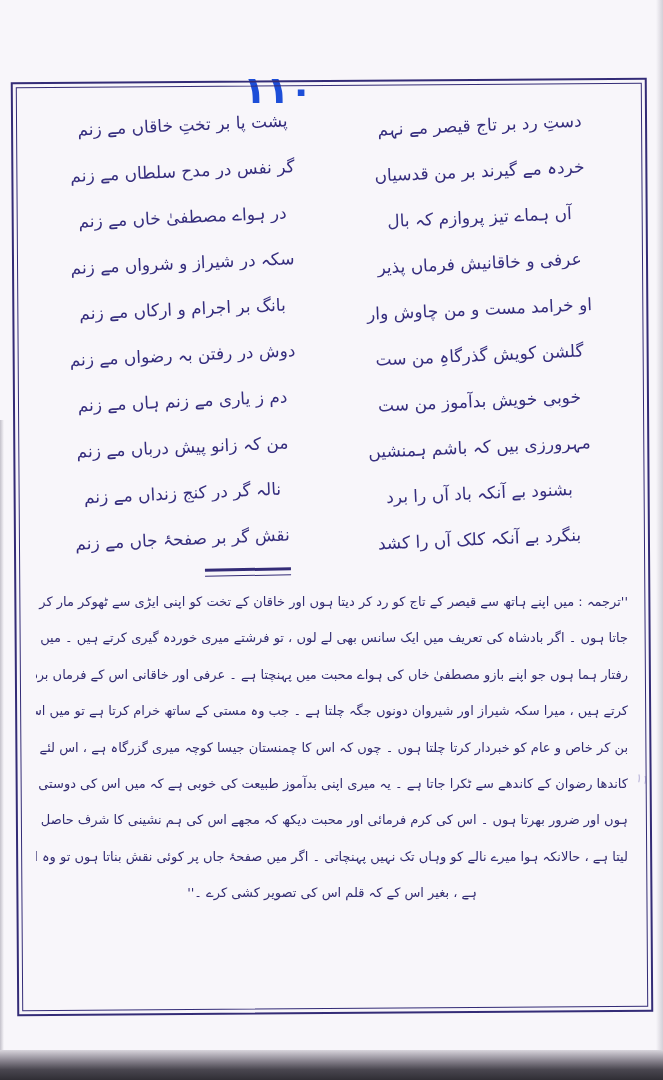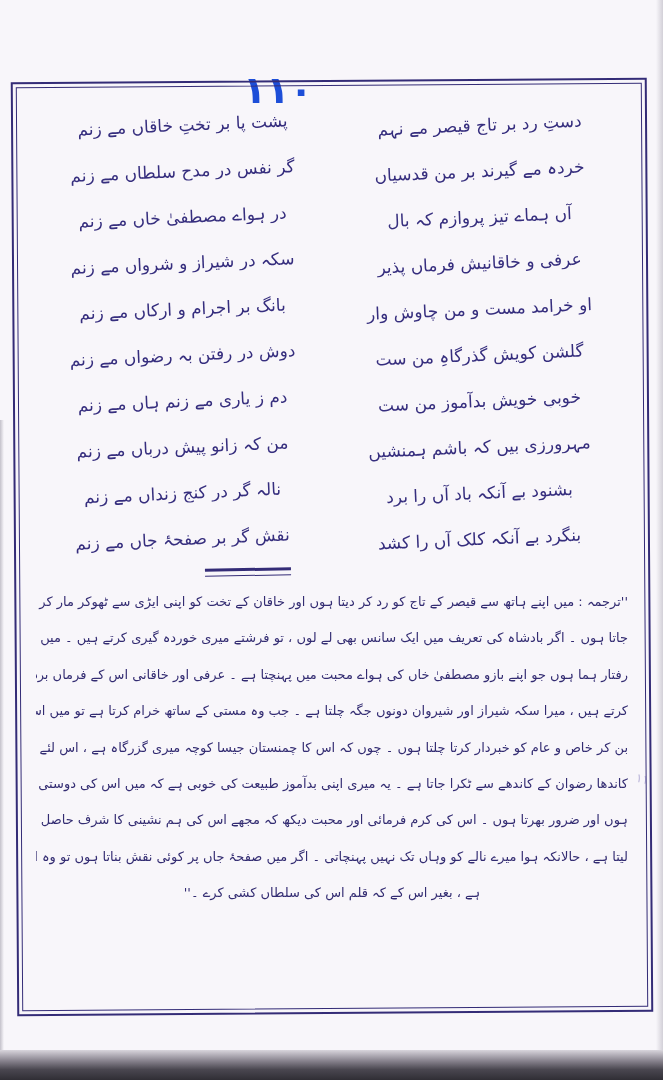--- a/index.html
+++ b/index.html
@@ -151,21 +151,21 @@
 
   <div class="translation">
     <div class="translation-line">''ترجمہ : میں اپنے ہاتھ سے قیصر کے تاج کو رد کر دیتا ہوں اور خاقان کے تخت کو اپنی ایڑی سے ٹھوکر مار کر آگے بڑھ</div>
     <div class="translation-line">جاتا ہوں ۔ اگر بادشاہ کی تعریف میں ایک سانس بھی لے لوں ، تو فرشتے میری خوردہ گیری کرتے ہیں ۔ میں وہ تیز</div>
     <div class="translation-line">رفتار ہما ہوں جو اپنے بازو مصطفیٰ خاں کی ہواے محبت میں پہنچتا ہے ۔ عرفی اور خاقانی اس کے فرماں برداری</div>
     <div class="translation-line">کرتے ہیں ، میرا سکہ شیراز اور شیروان دونوں جگہ چلتا ہے ۔ جب وہ مستی کے ساتھ خرام کرتا ہے تو میں اس کا نقیب</div>
     <div class="translation-line">بن کر خاص و عام کو خبردار کرتا چلتا ہوں ۔ چوں کہ اس کا چمنستان جیسا کوچہ میری گزرگاہ ہے ، اس لئے چلتے چلتے میرا</div>
     <div class="translation-line">کاندھا رضوان کے کاندھے سے ٹکرا جاتا ہے ۔ یہ میری اپنی بدآموز طبیعت کی خوبی ہے کہ میں اس کی دوستی کا دم بھرتا</div>
     <div class="translation-line">ہوں اور ضرور بھرتا ہوں ۔ اس کی کرم فرمائی اور محبت دیکھ کہ مجھے اس کی ہم نشینی کا شرف حاصل ہے ۔ حالانکہ میں تو</div>
     <div class="translation-line">لیتا ہے ، حالانکہ ہوا میرے نالے کو وہاں تک نہیں پہنچاتی ۔ اگر میں صفحۂ جاں پر کوئی نقش بناتا ہوں تو وہ اسے دیکھ لیتا</div>
-    <div class="translation-line last">ہے ، بغیر اس کے کہ قلم اس کی سلطاں کشی کرے ۔''</div>
+    <div class="translation-line last">ہے ، بغیر اس کے کہ قلم اس کی تصویر کشی کرے ۔''</div>
   </div>
 
   <div class="margin-mark">١١</div>
   <div class="scan-edge-left"></div>
   <div class="scan-edge-right"></div>
   <div class="scan-edge-bottom"></div>
 
 </div>
 
 </body></html>

